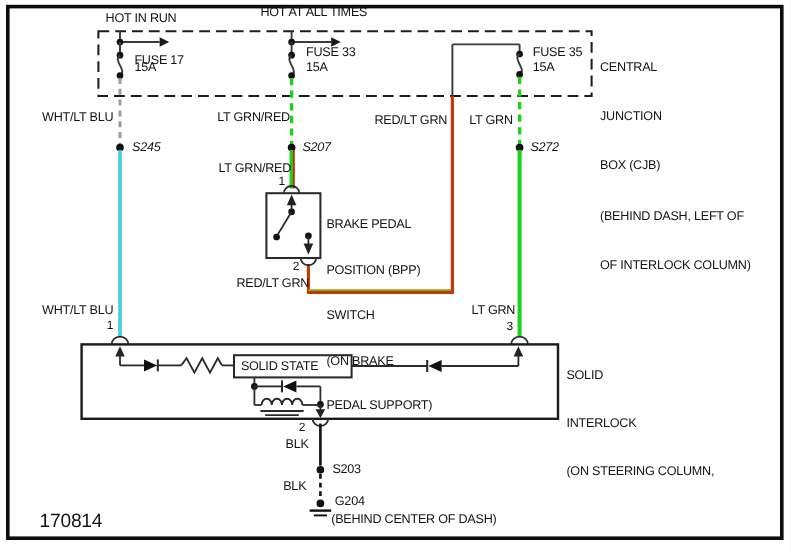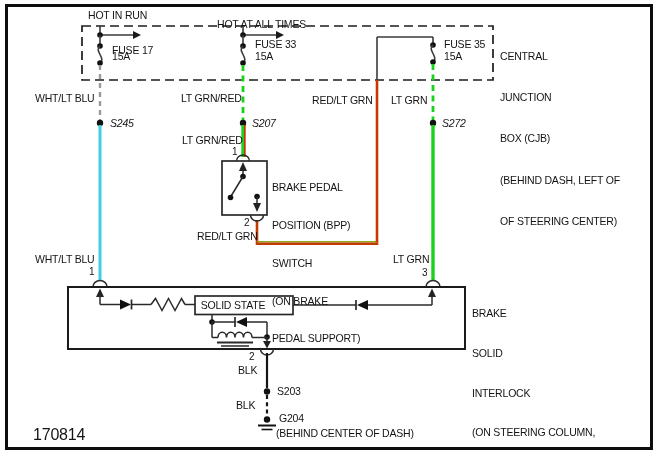--- a/index.html
+++ b/index.html
@@ -142,35 +142,35 @@
       <line x1="267" y1="353" x2="267" y2="388" stroke-width="2.2" stroke="#141414"></line>
       <circle cx="267" cy="391.5" r="3.2" fill="#111"></circle>
       <line x1="267" y1="395" x2="267" y2="416" stroke-width="2.2" stroke-dasharray="4 3.2" stroke="#141414"></line>
       <circle cx="267" cy="419.5" r="3.2" fill="#111"></circle>
       <line x1="258" y1="425.5" x2="276" y2="425.5" stroke="#111" stroke-width="2"></line>
       <line x1="261.5" y1="429.5" x2="272.5" y2="429.5" stroke="#111" stroke-width="1.6"></line>
     </g>
   </svg>
 
   <div class="lbl" style="left:88px;top:9px;">HOT IN RUN</div>
-  <div class="lbl" style="left:217px;top:18px;">HOT AT ALL TIMES</div>
+  <div class="lbl" style="left:217px;top:4px;">HOT AT ALL TIMES</div>
 
   <div class="lbl" style="left:112px;top:44px;">FUSE 17</div>
   <div class="lbl" style="left:112px;top:50px;">15A</div>
   <div class="lbl" style="left:255px;top:38px;">FUSE 33</div>
   <div class="lbl" style="left:255px;top:50px;">15A</div>
   <div class="lbl" style="left:444px;top:38px;">FUSE 35</div>
   <div class="lbl" style="left:444px;top:50px;">15A</div>
 
   <div class="lbl blk-lines" style="left:500px;top:22px;">
     <div>CENTRAL</div>
     <div>JUNCTION</div>
     <div>BOX (CJB)</div>
     <div>(BEHIND DASH, LEFT OF</div>
-    <div>OF STEERING CENTER)</div>
+    <div>OF INTERLOCK COLUMN)</div>
   </div>
 
   <div class="lbl" style="left:35px;top:92px;">WHT/LT BLU</div>
   <div class="lbl" style="left:181px;top:92px;">LT GRN/RED</div>
   <div class="lbl" style="left:312px;top:94px;">RED/LT GRN</div>
   <div class="lbl" style="left:391px;top:94px;">LT GRN</div>
 
   <div class="lbl it" style="left:110px;top:117px;">S245</div>
   <div class="lbl it" style="left:252px;top:117px;">S207</div>
   <div class="lbl it" style="left:442px;top:117px;">S272</div>
@@ -190,21 +190,20 @@
   <div class="lbl" style="left:197px;top:230px;">RED/LT GRN</div>
 
   <div class="lbl" style="left:35px;top:253px;">WHT/LT BLU</div>
   <div class="lbl pin" style="left:89px;top:266px;">1</div>
   <div class="lbl" style="left:393px;top:253px;">LT GRN</div>
   <div class="lbl pin" style="left:422px;top:267px;">3</div>
 
   <div class="lbl" style="left:184px;top:296px;width:98px;height:18px;display:flex;align-items:center;justify-content:center;font-size:10.5px;">SOLID STATE</div>
 
   <div class="lbl int-lines" style="left:472px;top:281px;">
-    <div>BRAKE</div>
     <div>SOLID</div>
     <div>INTERLOCK</div>
     <div>(ON STEERING COLUMN,</div>
     
   </div>
 
   <div class="lbl pin" style="left:249px;top:351px;">2</div>
   <div class="lbl" style="left:238px;top:364px;">BLK</div>
   <div class="lbl" style="left:277px;top:385px;">S203</div>
   <div class="lbl" style="left:236px;top:399px;">BLK</div>

